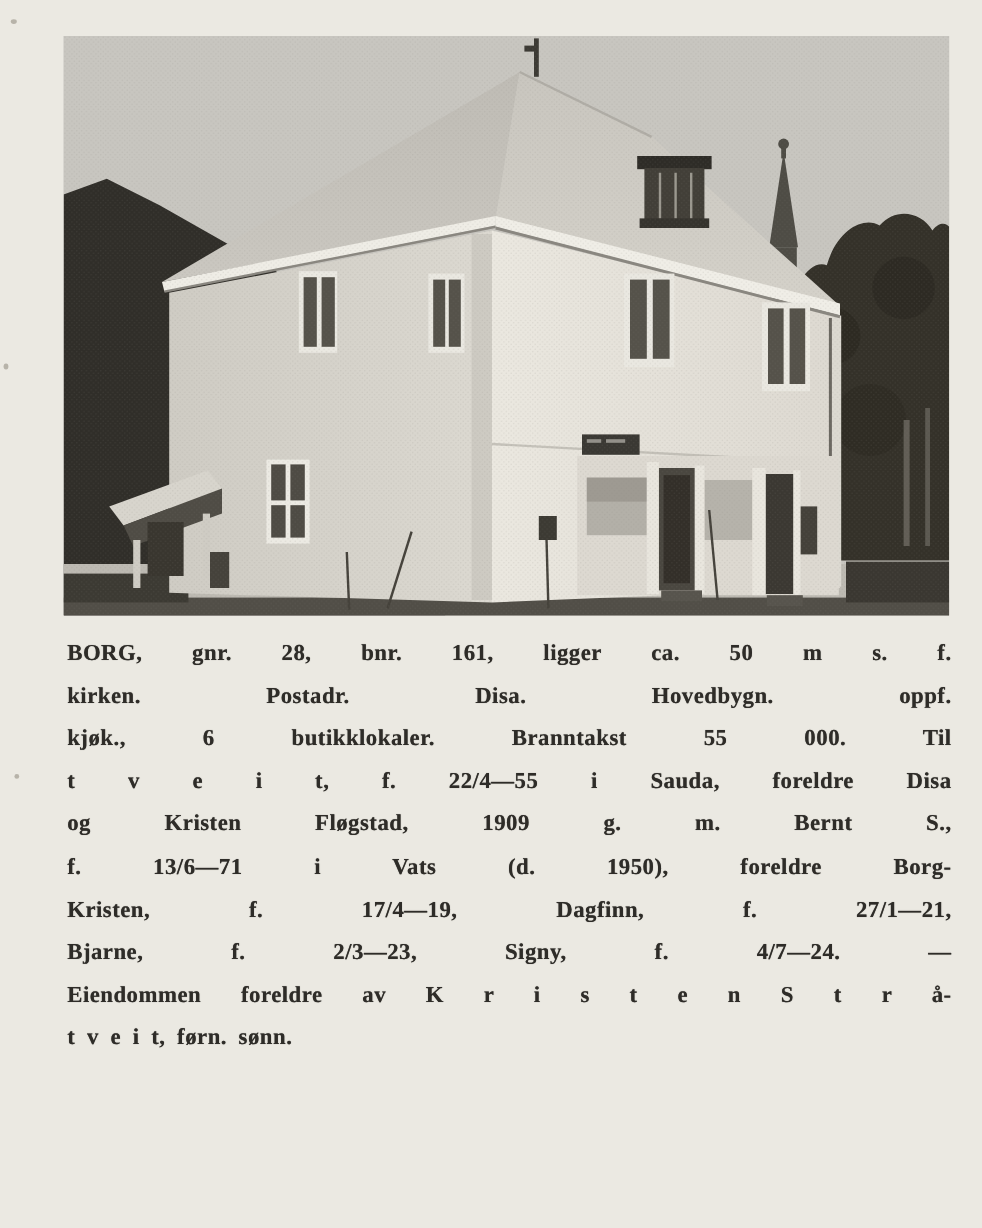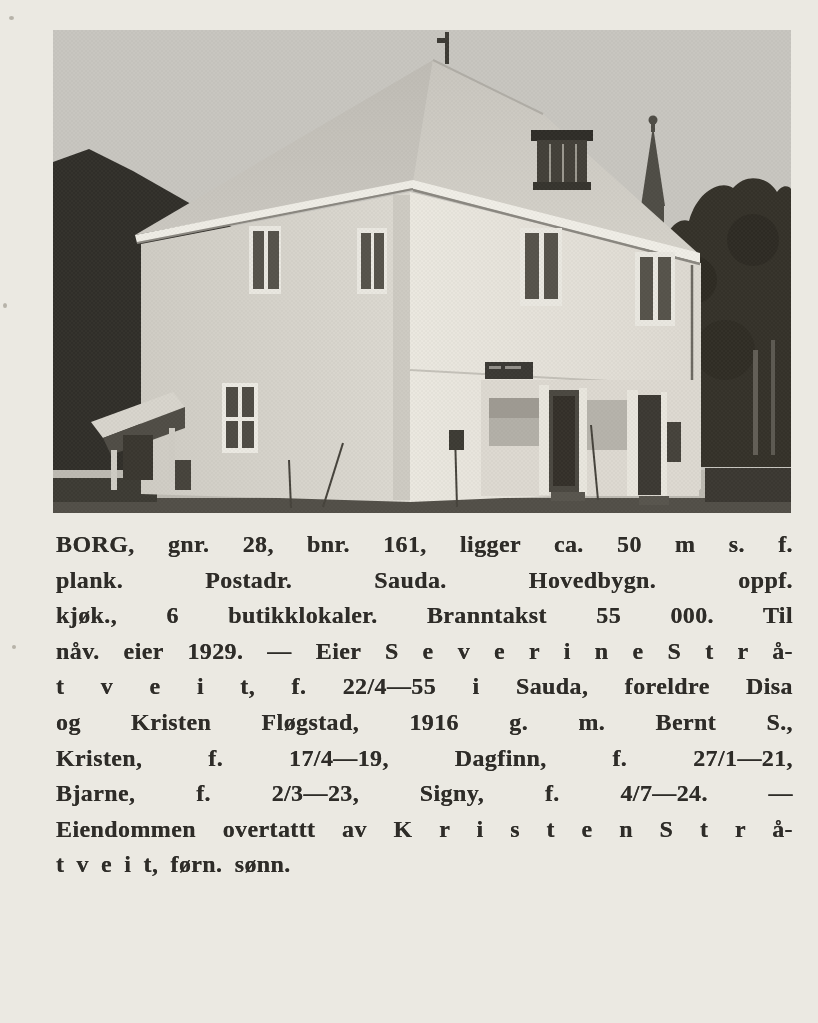--- a/index.html
+++ b/index.html
@@ -15,21 +15,21 @@
   .photo{
     position:absolute;left:53px;top:30px;width:738px;height:483px;
     box-shadow:inset 0 0 0 1px rgba(70,68,60,.35), inset 0 5px 8px rgba(70,68,60,.28), inset 0 -3px 6px rgba(70,68,60,.2);
     background:#c8c6c0;
   }
   .photo svg{display:block;width:100%;height:100%;}
   
   .textblock{
     position:absolute;left:56px;top:527px;width:737px;
     font-weight:700;
-    font-size:24px;
+    font-size:19px;
     line-height:35.6px;
     color:#2e2c28;
     letter-spacing:.4px;
     text-shadow:0 0 .6px rgba(46,44,40,.75);
   }
   .line{
     text-align:justify;
     text-align-last:justify;
     white-space:normal;
     height:35.6px;
@@ -202,24 +202,24 @@
         <line x1="545" y1="470" x2="538" y2="395"></line>
       </g>
       <rect x="396" y="400" width="15" height="20" fill="#3c3a33"></rect>
 
       <rect x="0" y="0" width="738" height="483" fill="url(#ht)" opacity=".16"></rect>
     </svg>
   </figure>
 
   <div class="textblock">
     <div class="line">BORG, gnr. 28, bnr. 161, ligger ca. 50 m s. f.</div>
-    <div class="line">plank. Postadr. Sauda. Hovedbygn. oppf.</div>
+    <div class="line">kirken. Postadr. Disa. Hovedbygn. oppf.</div>
     <div class="line">kjøk., 6 butikklokaler. Branntakst 55 000. Til</div>
-    <div class="line">nåv. eier 1929. — Eier S e v e r i n e  S t r å-</div>
     <div class="line">t v e i t, f. 22/4—55 i Sauda, foreldre Disa</div>
-    <div class="line">og Kristen Fløgstad, 1916 g. m. Bernt S.,</div>
+    <div class="line">og Kristen Fløgstad, 1909 g. m. Bernt S.,</div>
+    <div class="line">f. 13/6—71 i Vats (d. 1950), foreldre Borg-</div>
     <div class="line">Kristen, f. 17/4—19, Dagfinn, f. 27/1—21,</div>
     <div class="line">Bjarne, f. 2/3—23, Signy, f. 4/7—24. —</div>
-    <div class="line">Eiendommen overtattt av K r i s t e n  S t r å-</div>
+    <div class="line">Eiendommen foreldre av K r i s t e n  S t r å-</div>
     <div class="line line--last">t v e i t, førn. sønn.</div>
   </div>
 
 </div>
 
 </body></html>

